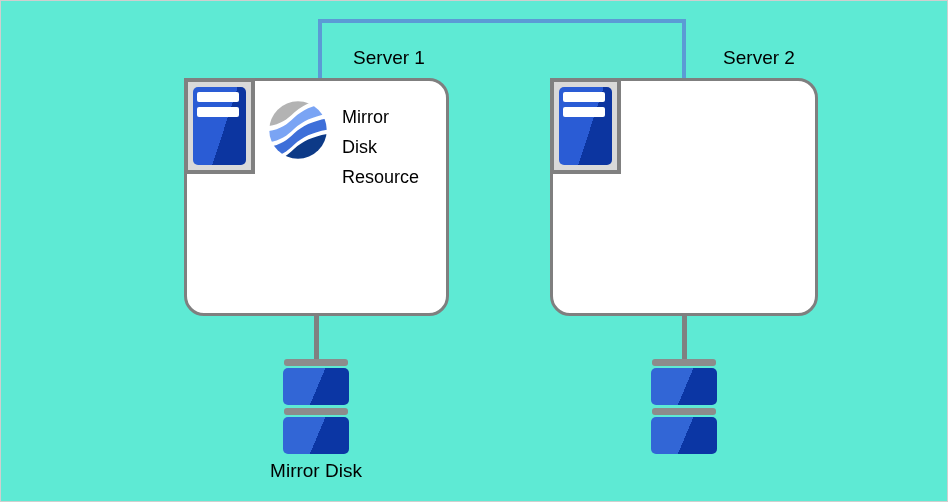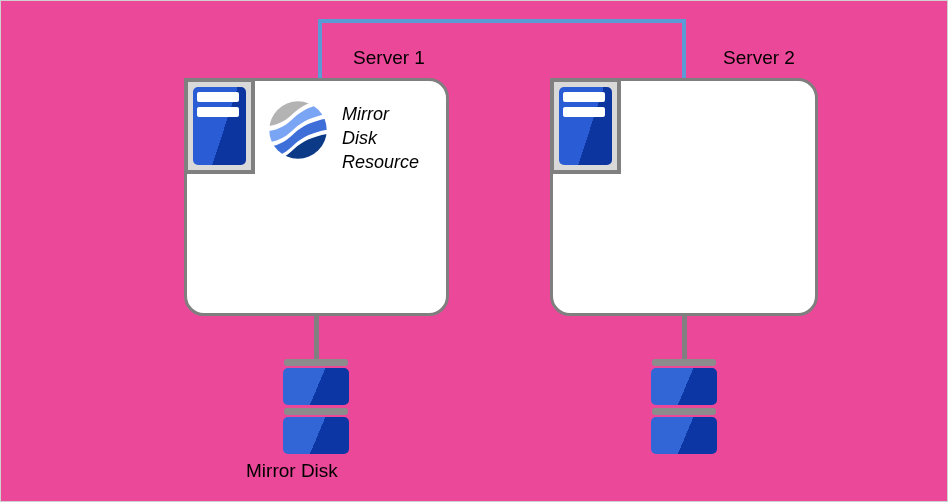--- a/index.html
+++ b/index.html
@@ -1,17 +1,17 @@
 <!DOCTYPE html>
 <html><head>
 <meta charset="utf-8">
 <style>
   html,body{margin:0;padding:0;background:#fff;font-family:"Liberation Sans",sans-serif;}
   #canvas{
-    position:relative;width:946px;height:500px;background:#ec4899;
+    position:relative;width:946px;height:500px;background:#5eead4;
     border:1px solid #cfcfcf;overflow:hidden;
   }
   
   .interconnect{
     position:absolute;left:317px;top:18px;width:368px;height:60px;
     box-sizing:border-box;
     border-top:4px solid #5b9bd5;border-left:4px solid #5b9bd5;border-right:4px solid #5b9bd5;
     z-index:0;
   }
   .server-label{
@@ -37,40 +37,40 @@
     background:linear-gradient(108deg,#2a5cd5 0 57%,#0c35a0 57% 100%);
   }
   .tower .bar{
     position:absolute;left:4px;width:42px;height:10px;background:#ffffff;border-radius:2px;
   }
   .tower .bar.bar1{top:5px;}
   .tower .bar.bar2{top:20px;}
   
   .sphere{position:absolute;left:267px;top:99px;width:60px;height:60px;z-index:4;}
   .resource-label{
-    position:absolute;left:341px;top:101px;width:130px;font-size:18px;line-height:24px;
-    color:#000;white-space:pre-line;z-index:4;font-style:italic;
+    position:absolute;left:341px;top:101px;width:130px;font-size:18px;line-height:30px;
+    color:#000;white-space:pre-line;z-index:4;
   }
   
   .stem{position:absolute;top:315px;width:5px;height:44px;background:#808080;}
   .stem.st1{left:313px;}
   .stem.st2{left:681px;}
   
   .disk{position:absolute;top:358px;width:66px;z-index:2;}
   .disk.d1{left:282px;}
   .disk.d2{left:650px;}
   .disk .platter-bar{width:64px;height:7px;margin:0 auto;background:#8c8c8c;border-radius:3px;}
   .disk .platter{
     width:66px;height:37px;margin-top:2px;border-radius:5px;
     background:linear-gradient(113deg,#3266d6 0 52%,#0b36a4 52% 100%);
   }
   .disk .platter-bar.mid{margin-top:3px;}
   .disk .platter.second{margin-top:2px;}
   .disk-label{
-    position:absolute;left:245px;top:459px;width:140px;
+    position:absolute;left:245px;top:459px;width:140px;text-align:center;
     font-size:19px;color:#000;z-index:2;
   }
 </style>
 </head>
 <body>
 
 <div id="canvas">
 
   <div class="interconnect"></div>
 

